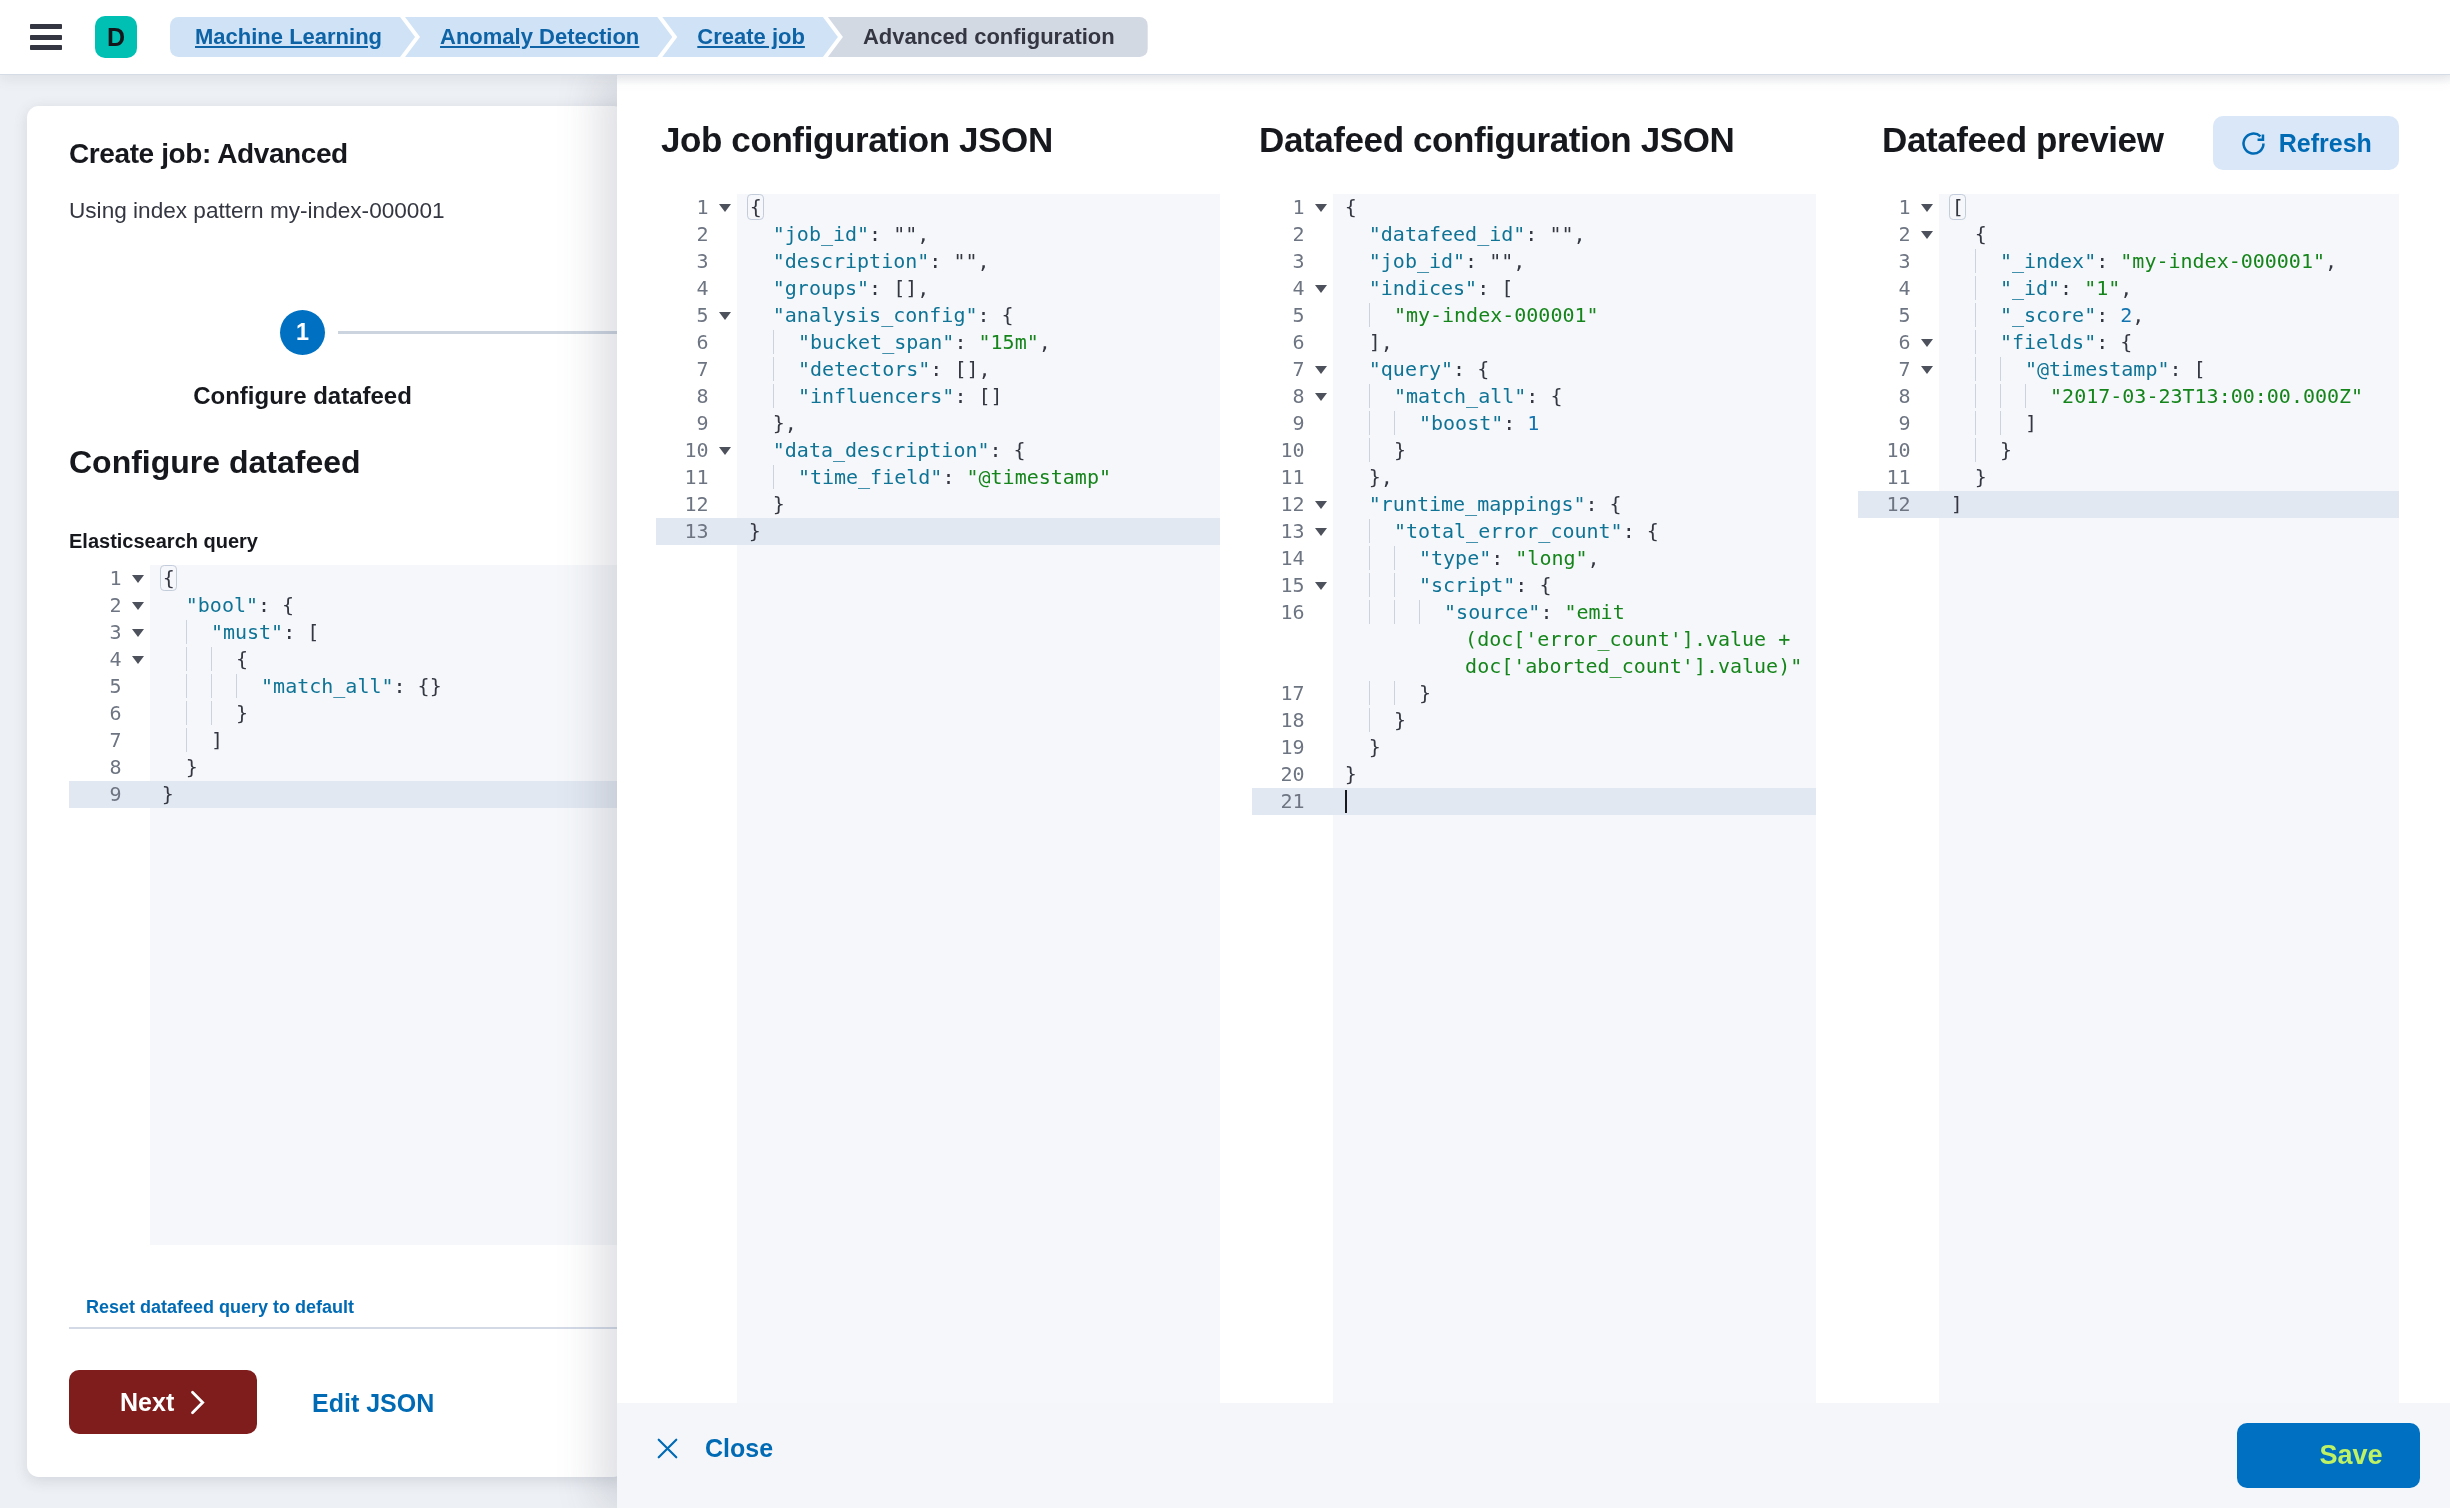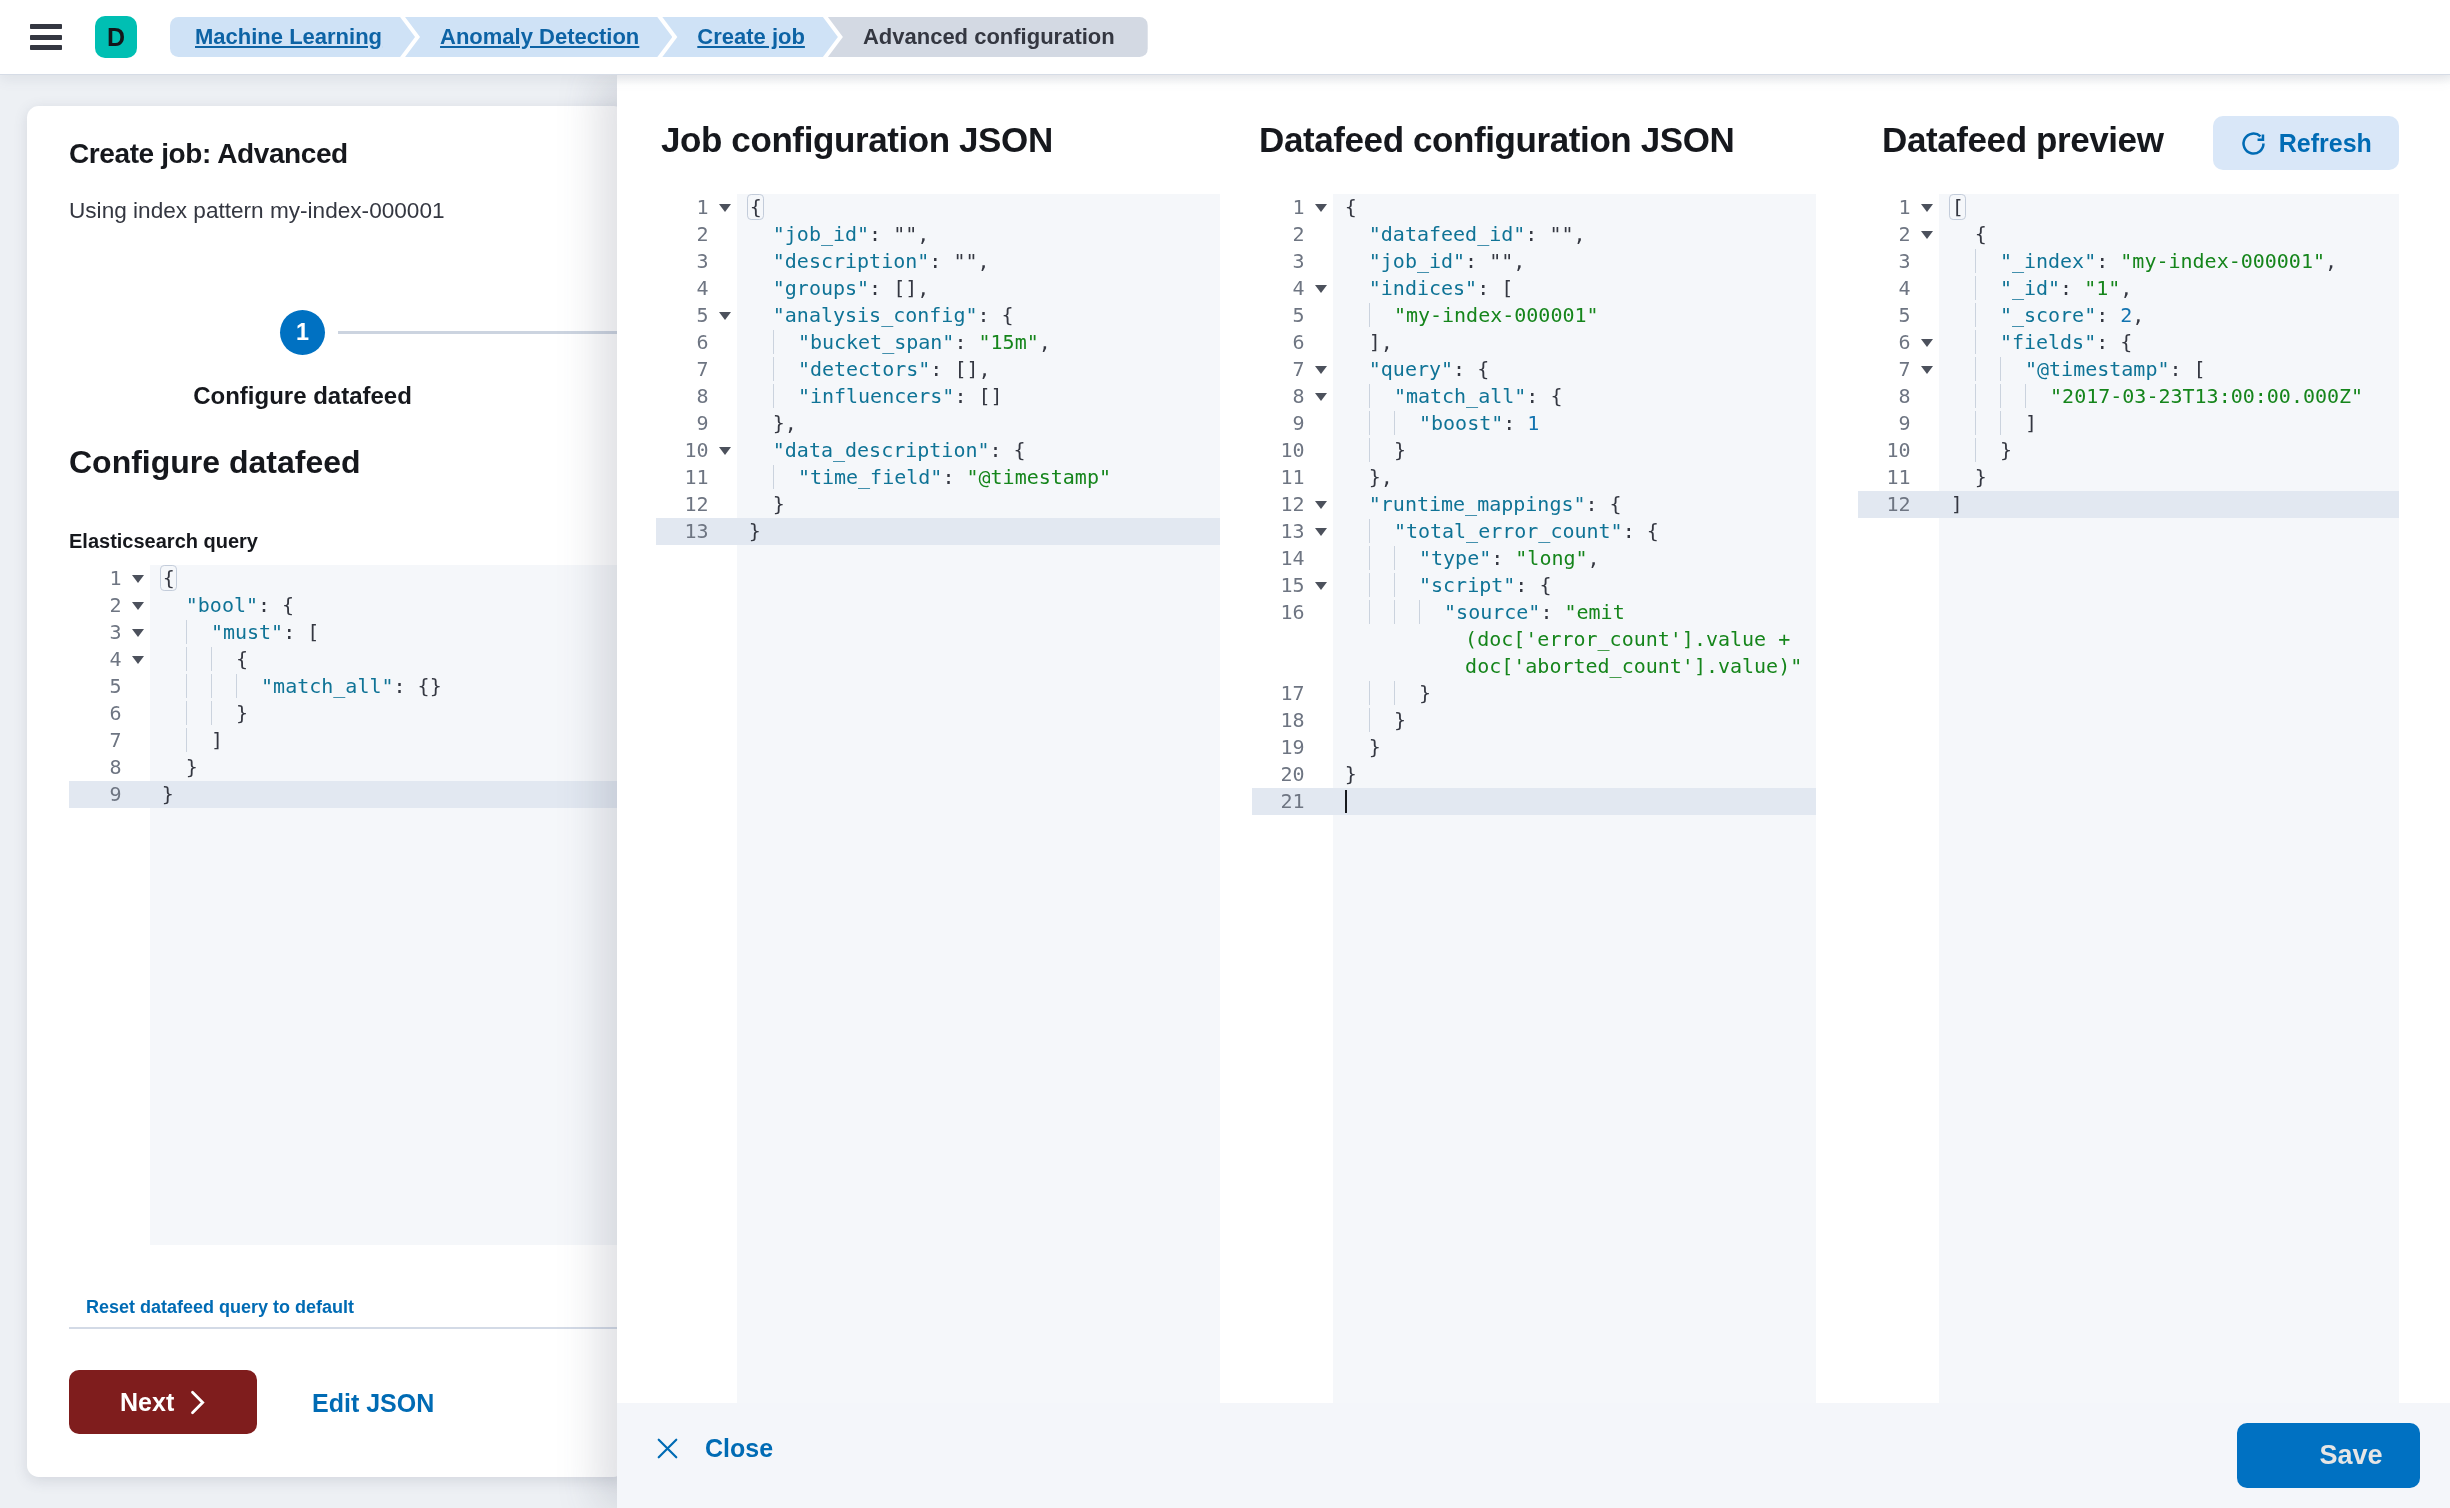--- a/index.html
+++ b/index.html
@@ -62,21 +62,21 @@
                  display:flex; align-items:center; justify-content:center; gap:11.7px; cursor:pointer; font-family:inherit; }
   .editor { position:absolute; top:119px; bottom:106px; overflow:hidden; }
   .editor.job { left:39px; width:564px; }
   .editor.datafeed { left:635px; width:564px; }
   .editor.preview { left:1241px; width:541px; }
 
   .flyout-footer { position:absolute; left:0; right:0; bottom:0; height:106px; background:#f4f6fa; }
   .close-btn { position:absolute; left:37px; top:18px; height:54px; display:flex; align-items:center; gap:24px;
                background:none; border:none; color:#006bb4; font-size:25px; font-weight:700; cursor:pointer; font-family:inherit; }
   .save-btn { position:absolute; right:30px; top:20px; width:183px; height:65px; border-radius:10px;
-              background:#0071c2; color:#e5e5e5; font-size:27px; font-weight:700; border:none; cursor:pointer; font-family:inherit;padding-left:45px; }
+              background:#0071c2; color:#bef264; font-size:27px; font-weight:700; border:none; cursor:pointer; font-family:inherit;padding-left:45px; }
 
   
   .ed { width:100%; height:100%; display:flex; flex-direction:column;
         font-family:"DejaVu Sans Mono", monospace; font-size:20px; line-height:27px; }
   .row { display:flex; flex:none; }
   .row.filler { flex:1; }
   .gut { width:81px; flex:none; background:#fff; color:#6e7582; text-align:right;
          padding-right:28.5px; position:relative; user-select:none; }
   .code { flex:1; background:#f5f7fa; padding-left:11.7px; white-space:pre; color:#343741; }
   .row.active .gut, .row.active .code { background:#e2e8f1; }

